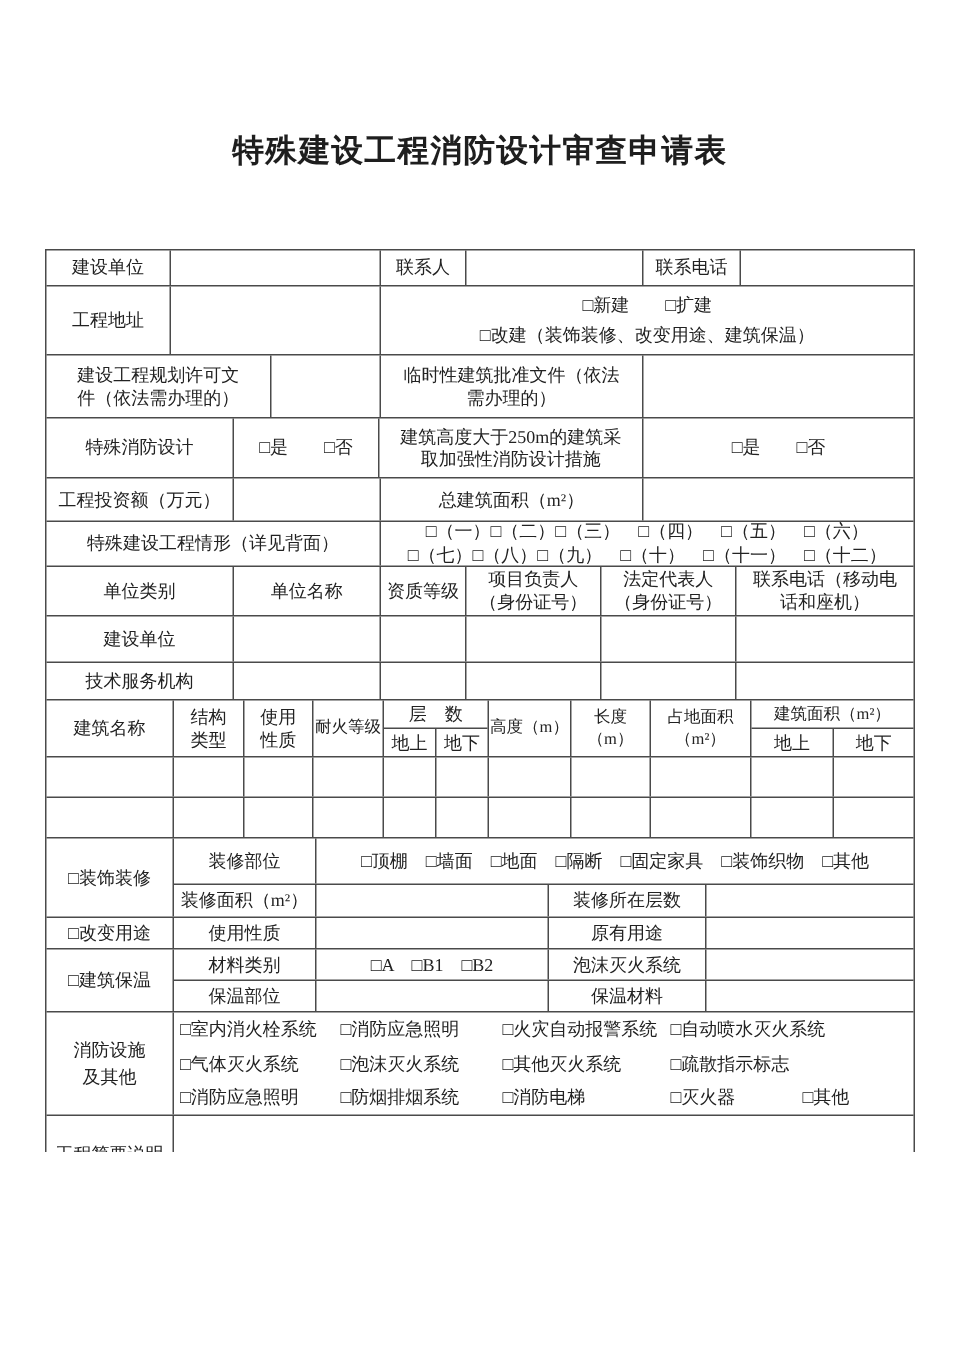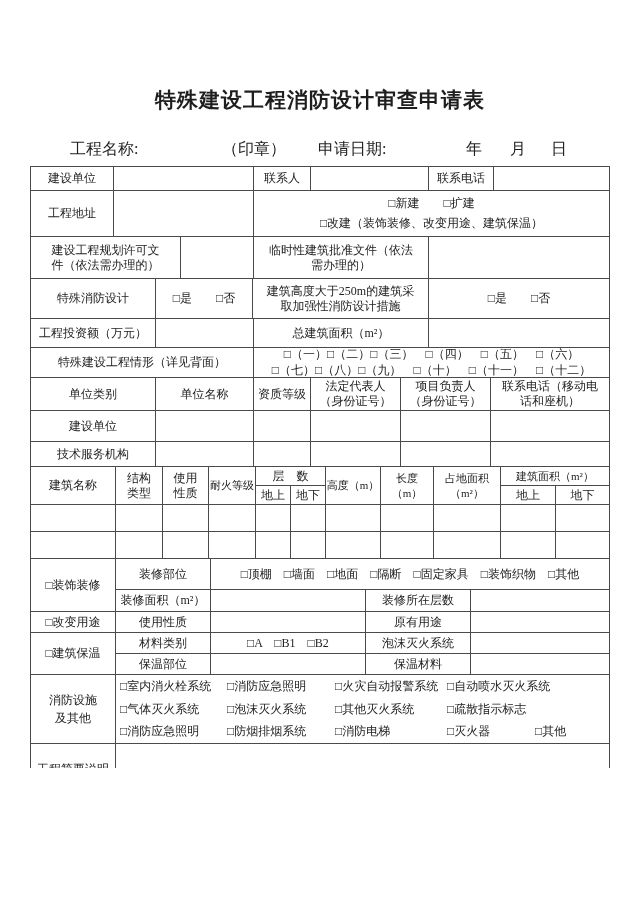--- a/index.html
+++ b/index.html
@@ -46,28 +46,20 @@
   .watermark-ghost { position:absolute; top:846px; right:30px; font-size:18px; font-weight:bold;
                color:rgba(160,160,160,.28); transform:skewX(-4deg) rotate(-1deg); }
 </style>
 </head>
 <body>
 
 <div class="page">
 
   <div class="title">特殊建设工程消防设计审查申请表</div>
 
-  <div class="hdr">
-    <span class="h-name">工程名称:</span>
-    <span class="h-seal">（印章）</span>
-    <span class="h-date">申请日期:</span>
-    <span class="h-year">年</span>
-    <span class="h-month">月</span>
-    <span class="h-day">日</span>
-  </div>
 
   <div class="tbl">
 
     <div class="r" style="height:24px">
       <div class="c" style="width:83px">建设单位</div>
       <div class="c" style="width:140px"></div>
       <div class="c" style="width:57px">联系人</div>
       <div class="c" style="width:118px"></div>
       <div class="c" style="width:65px">联系电话</div>
       <div class="c last"></div>
@@ -115,24 +107,24 @@
         <div>□（一）□（二）□（三）　□（四）　□（五）　□（六）</div>
         <div>□（七）□（八）□（九）　□（十）　□（十一）　□（十二）</div>
       </div>
     </div>
 
     <div class="r" style="height:33px">
       <div class="c" style="width:125px">单位类别</div>
       <div class="c" style="width:98px">单位名称</div>
       <div class="c" style="width:57px">资质等级</div>
       <div class="c" style="width:90px">
+        <span class="wrapspan" style="width:74px">项目负责人（身份证号）</span>
+      </div>
+      <div class="c" style="width:90px">
         <span class="wrapspan" style="width:74px">法定代表人（身份证号）</span>
-      </div>
-      <div class="c" style="width:90px">
-        <span class="wrapspan" style="width:74px">项目负责人（身份证号）</span>
       </div>
       <div class="c last">
         <span class="wrapspan" style="width:100px">联系电话（移动电话和座机）</span>
       </div>
     </div>
 
     <div class="r" style="height:31px">
       <div class="c" style="width:125px">建设单位</div>
       <div class="c" style="width:98px"></div>
       <div class="c" style="width:57px"></div>

